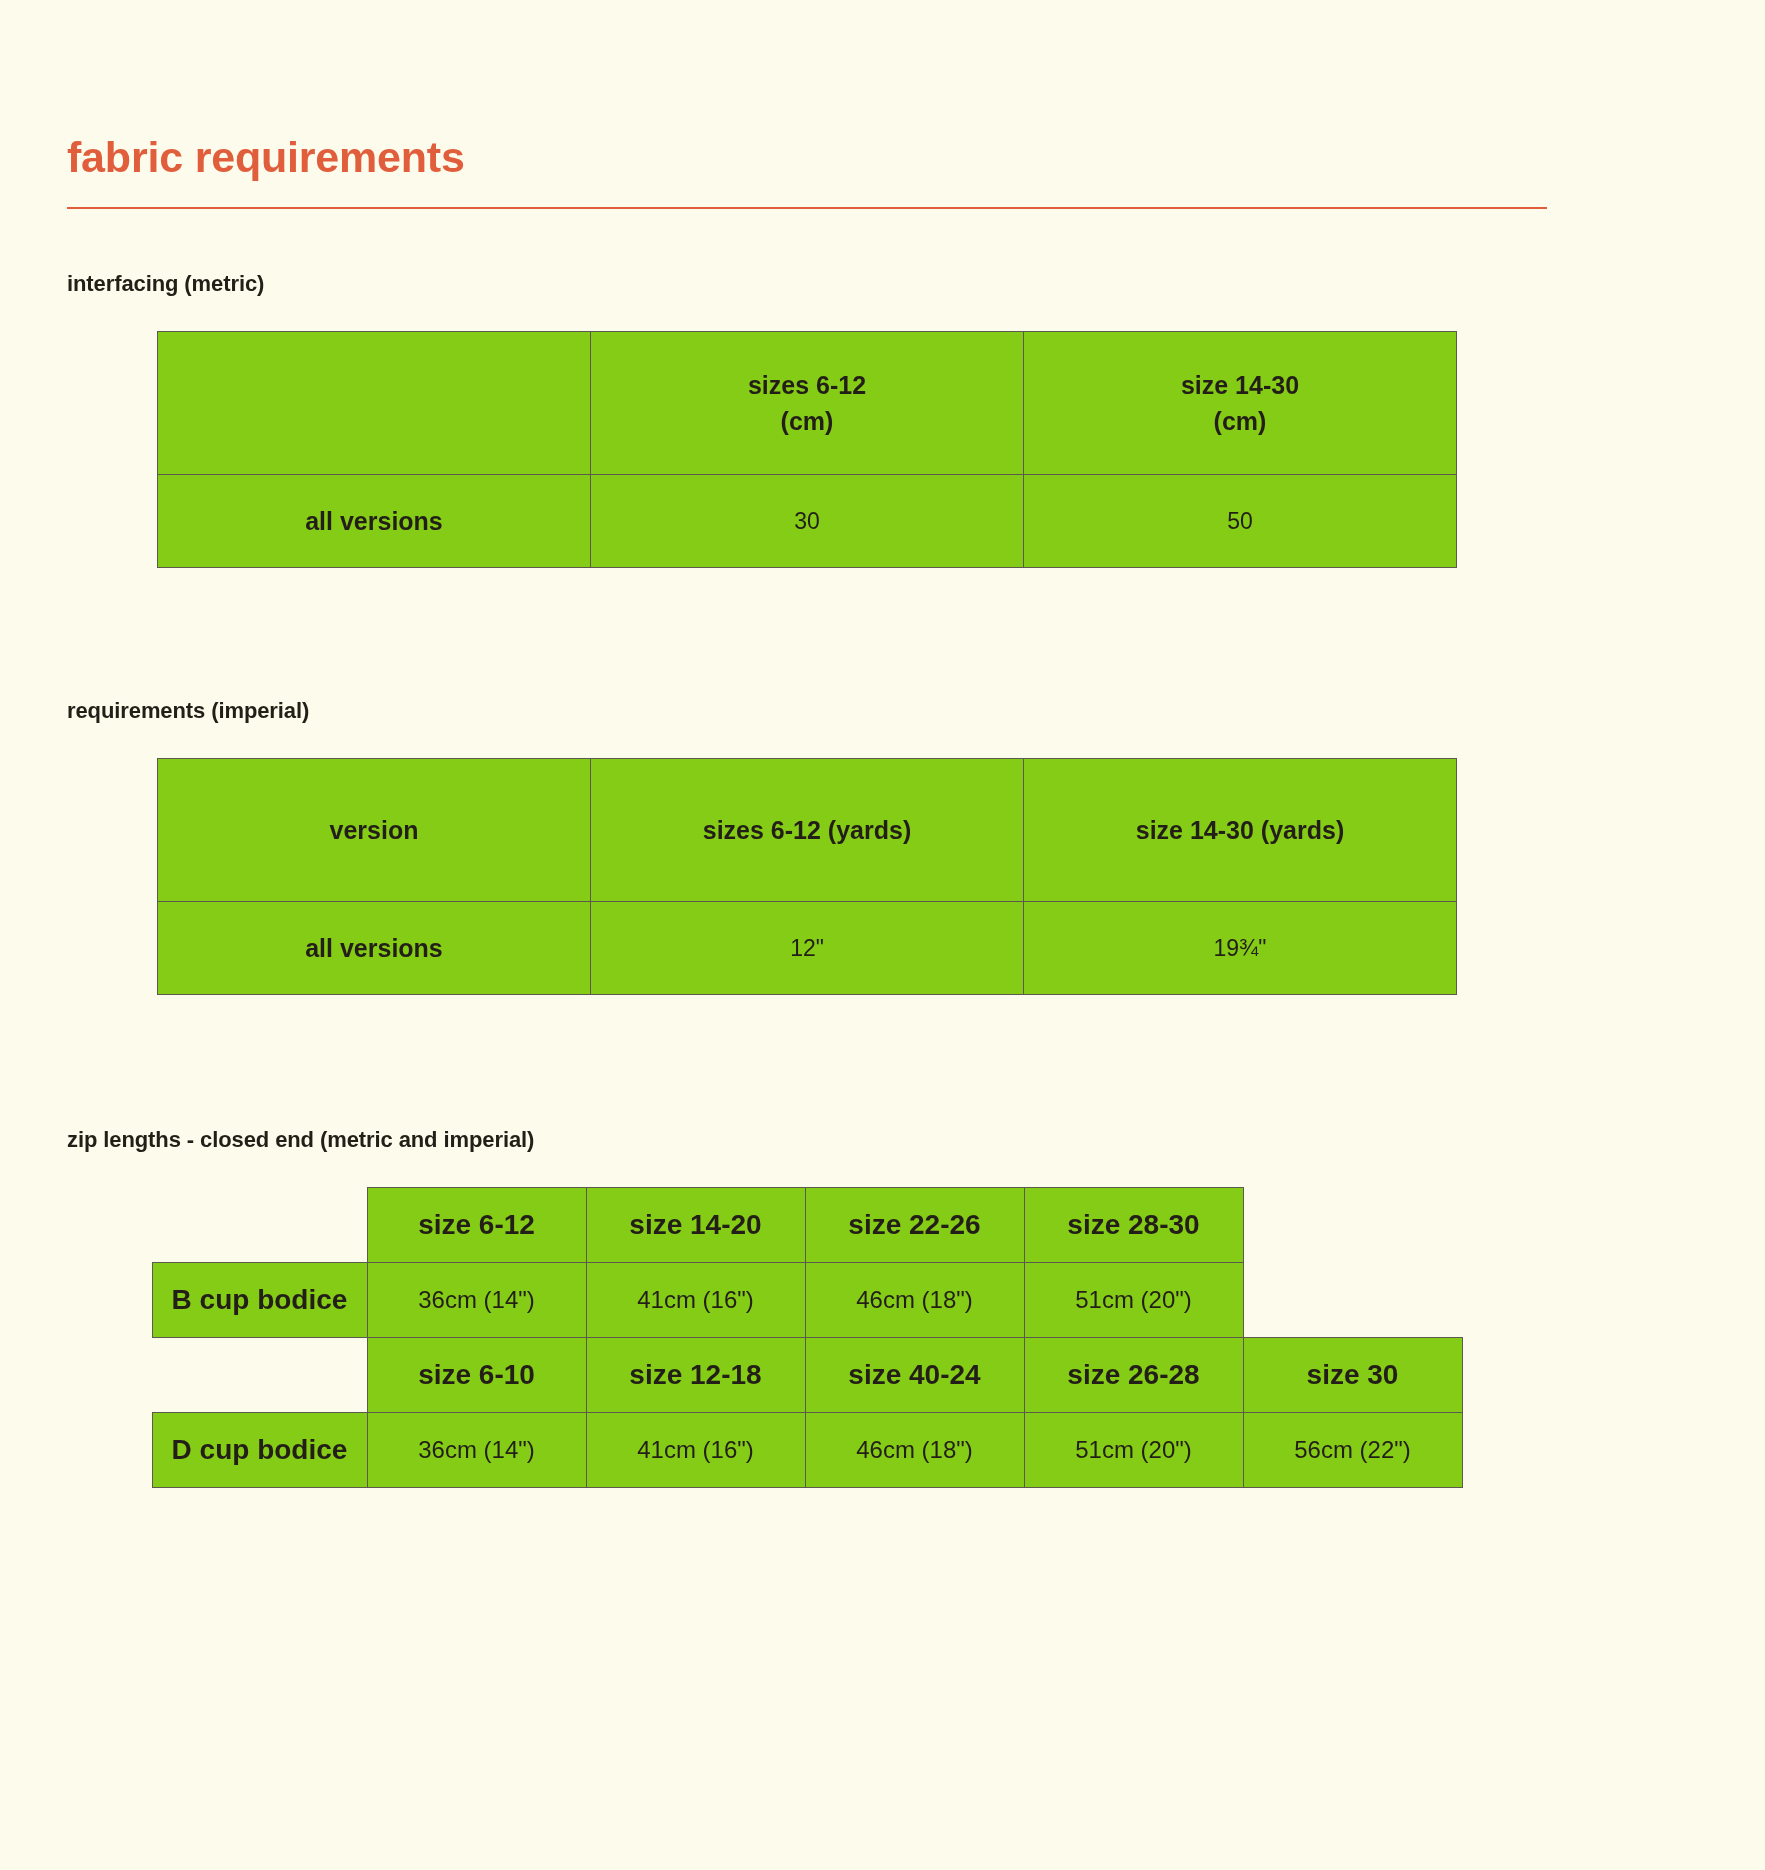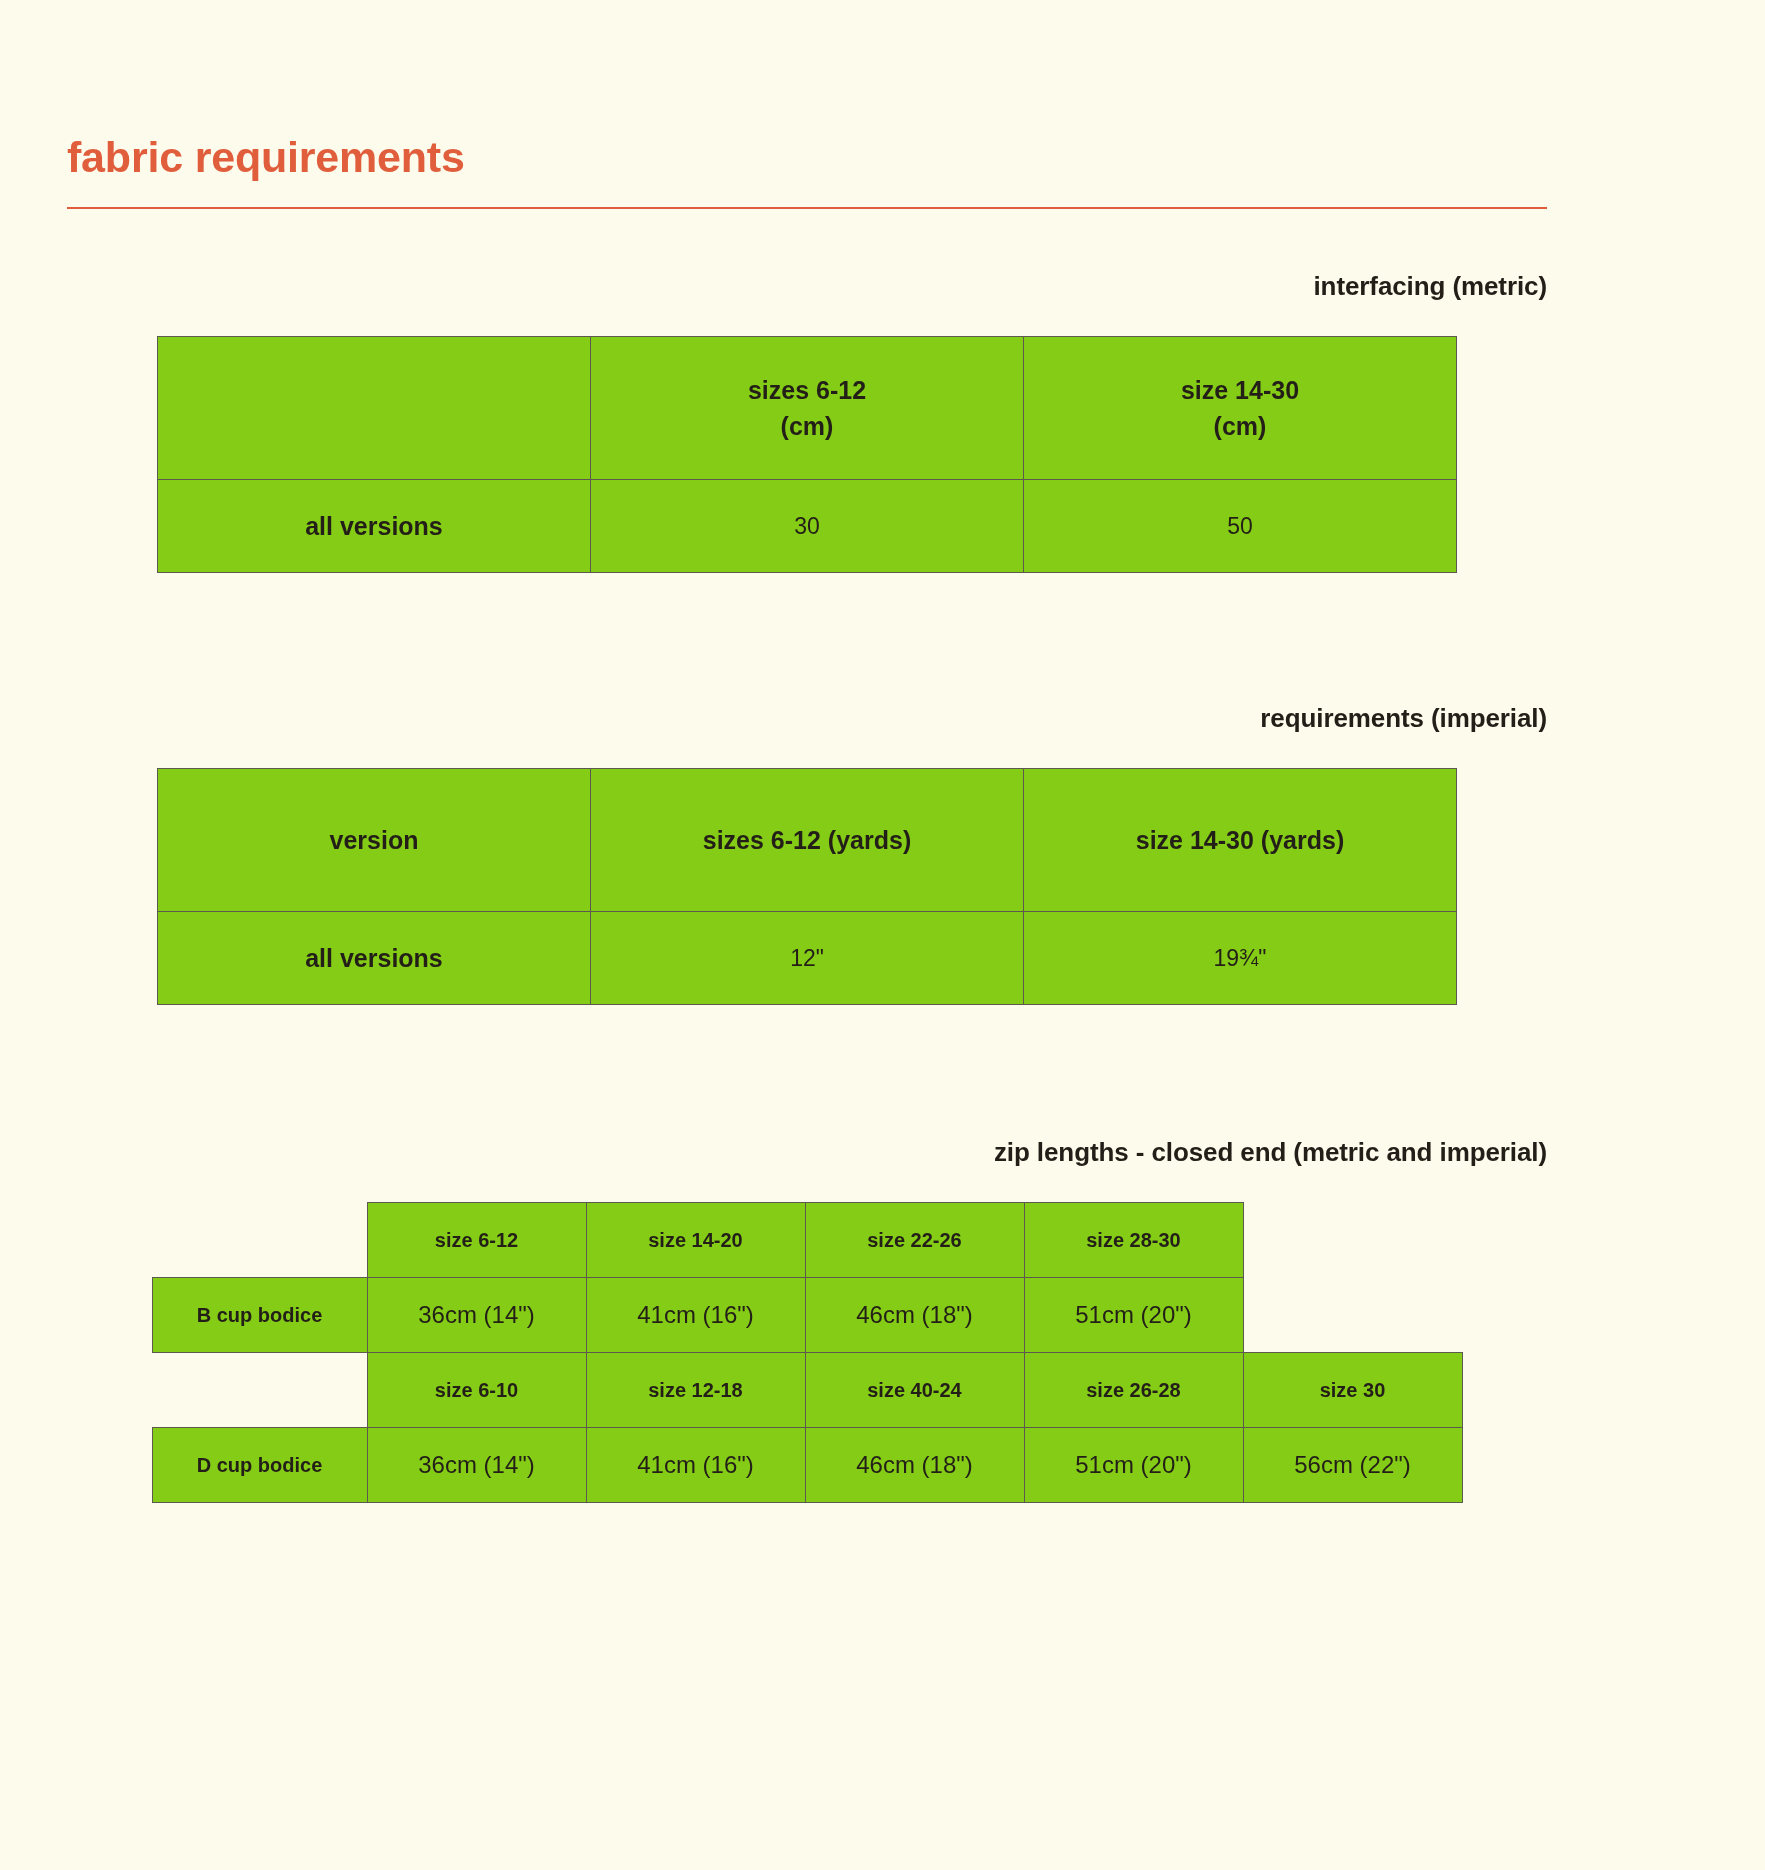--- a/index.html
+++ b/index.html
@@ -38,22 +38,22 @@
     height: 2px;
     background: #E05E3B;
     width: 1480px;
   }
 
   
   .table-block {
     width: 1480px;
   }
   .table-caption {
-    text-align: right;
-    font-size: 26px;
+    text-align: left;
+    font-size: 22px;
     font-weight: 700;
     color: #231F18;
     letter-spacing: -0.1px;
   }
   table.grid {
     width: 1300px;
     margin: 0 auto;
     border-collapse: collapse;
     table-layout: fixed;
   }
@@ -86,21 +86,21 @@
     font-weight: 400;
     background: #FDFCF1;
   }
 
   
   .t12 td { height: 92px; font-size: 25px; }
   .t12 td.hdrtall { height: 142px; line-height: 1.45; }
   .t12 td.val { font-size: 23px; }
 
   
-  .t3 td { height: 74px; font-size: 20px; }
+  .t3 td { height: 74px; font-size: 28px; }
   .t3 td.val { font-size: 24px; }
 
   .spacer-1 { height: 62px; }
   .spacer-2 { height: 130px; }
   .spacer-3 { height: 132px; }
   .cap-gap { height: 34px; }
 </style>
 </head>
 <body>
 

